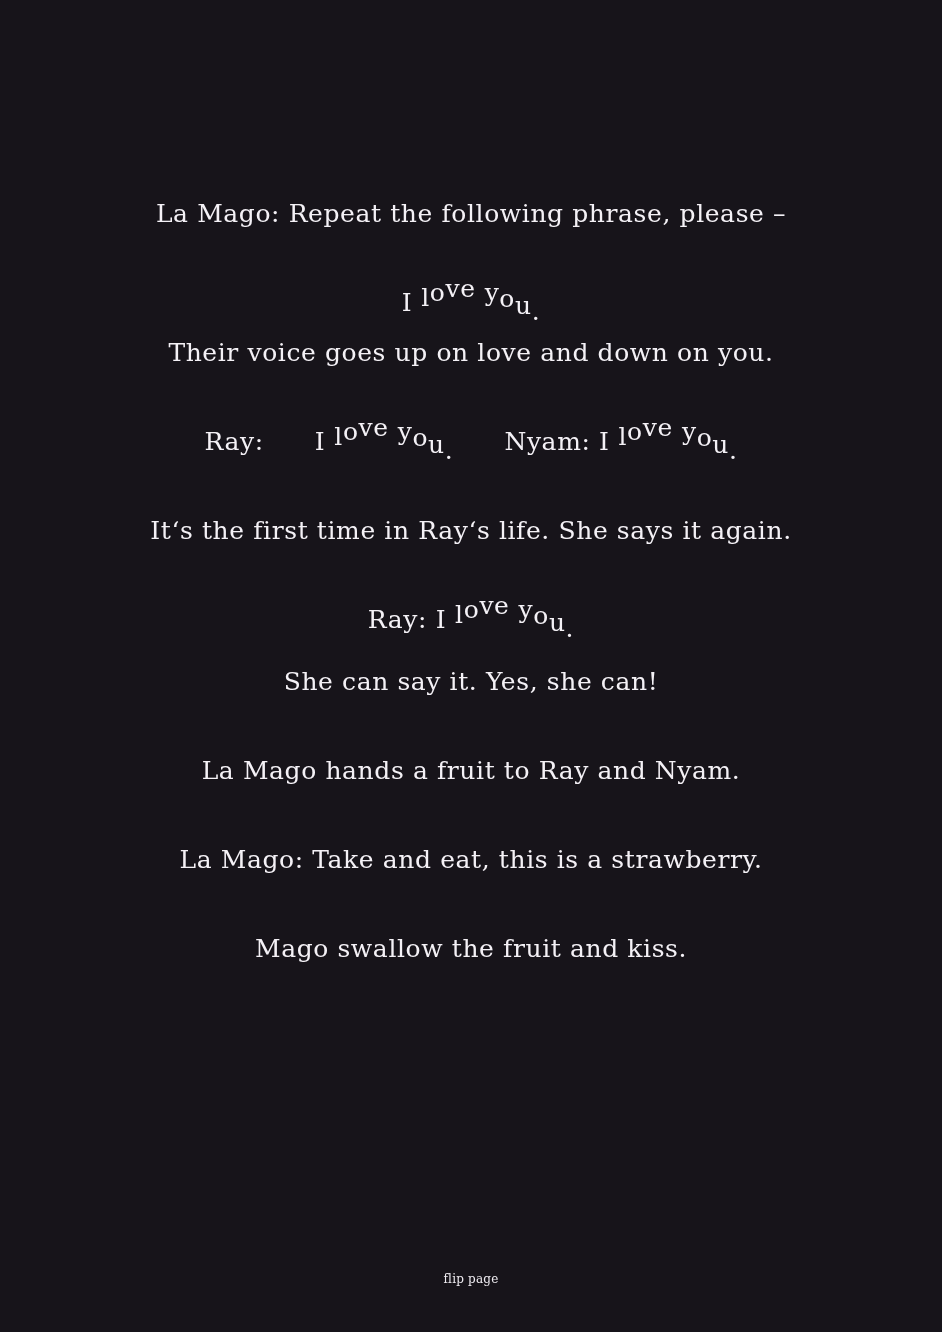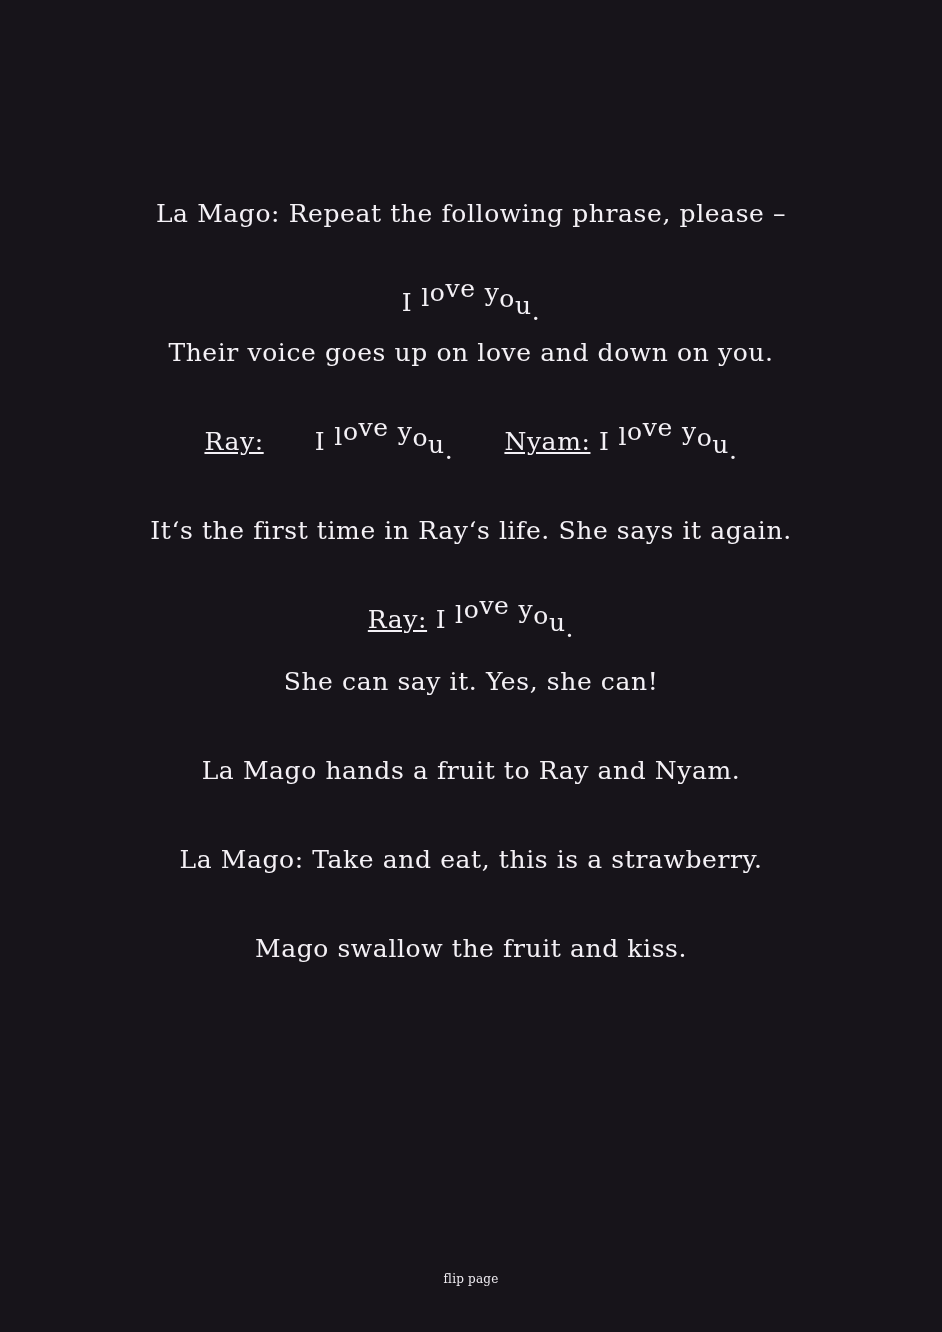--- a/index.html
+++ b/index.html
@@ -63,21 +63,20 @@
   .w3 { transform: translateY(-14px); }
   .w4 { transform: translateY(-10px); }
   .w5 { transform: translateY(-4px); }
   .w6 { transform: translateY(3px); }
   .w7 { transform: translateY(9px); }
   .wsp { width: 9px; }
 
   .inline-seg {
     display: inline-block;
     vertical-align: baseline;
-    text-decoration: underline;
   }
   .seg-gap { display: inline-block; width: 34px; }
 
   .flip {
     position: absolute;
     left: 0;
     right: 0;
     top: 1272px;
     text-align: center;
     font-family: "DejaVu Serif", serif;

